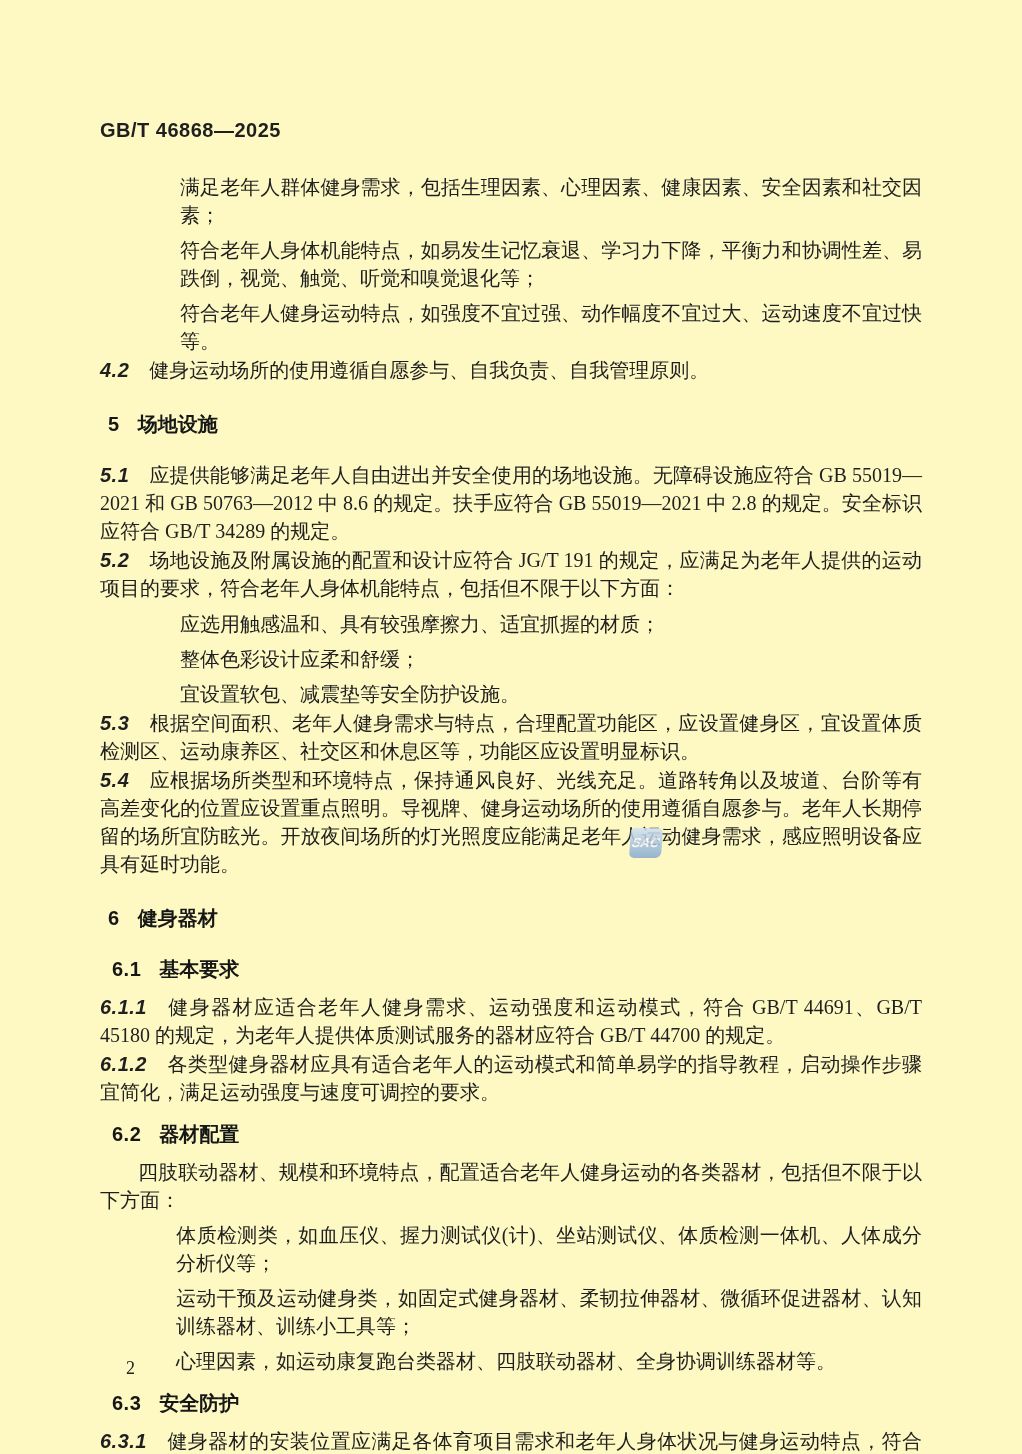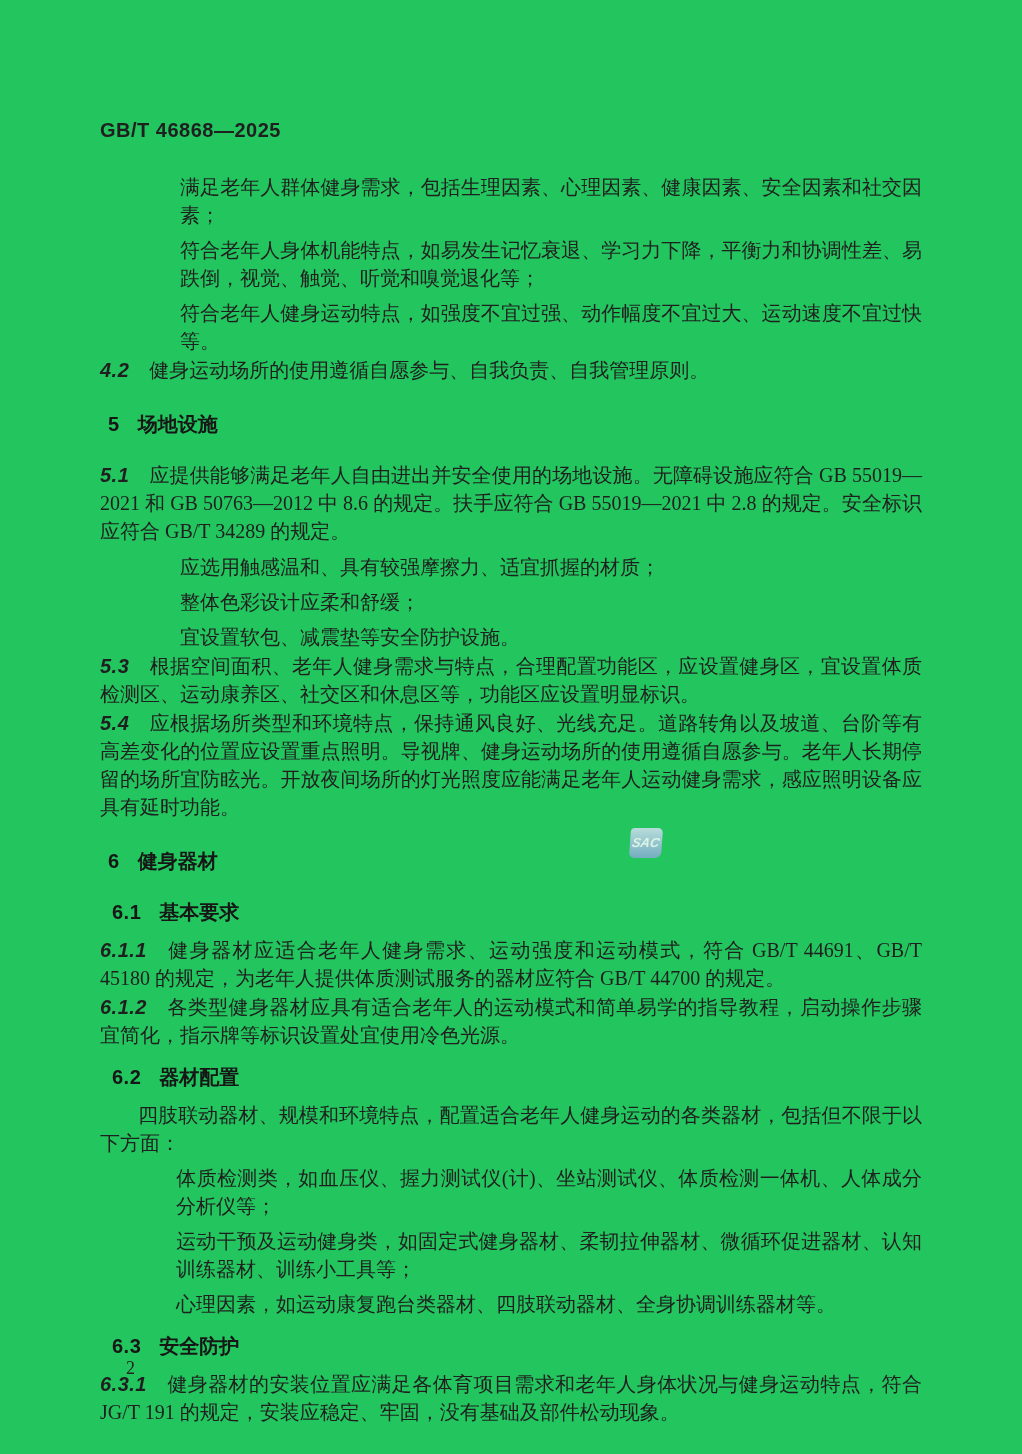--- a/index.html
+++ b/index.html
@@ -1,20 +1,20 @@
 <!DOCTYPE html>
 <html><head>
 <meta charset="utf-8">
 <style>
   html,body{margin:0;padding:0;background:#e8e8e8;}
   .page{
     position:relative;
     width:1022px;height:1454px;
     margin:0 auto;
-    background:#22c55e;
+    background:#fef9c3;
     box-sizing:border-box;
     padding:116px 100px 0 100px;
     font-family:"Liberation Serif","DejaVu Serif",serif;
     font-size:20px;
     line-height:28px;
     color:#1f1f1f;
     overflow:hidden;
   }
   .doc-header{
     font-family:"Liberation Sans","DejaVu Sans",sans-serif;
@@ -89,34 +89,35 @@
 
   <p class="dash-item dash-a"><span class="marker">——</span><span>满足老年人群体健身需求，包括生理因素、心理因素、健康因素、安全因素和社交因素；</span></p>
   <p class="dash-item dash-a"><span class="marker">——</span><span>符合老年人身体机能特点，如易发生记忆衰退、学习力下降，平衡力和协调性差、易跌倒，视觉、触觉、听觉和嗅觉退化等；</span></p>
   <p class="dash-item dash-a"><span class="marker">——</span><span>符合老年人健身运动特点，如强度不宜过强、动作幅度不宜过大、运动速度不宜过快等。</span></p>
 
   <p class="clause"><span class="num">4.2</span><span>健身运动场所的使用遵循自愿参与、自我负责、自我管理原则。</span></p>
 
   <h2 class="h-sec"><span class="num">5</span><span>场地设施</span></h2>
 
   <p class="clause"><span class="num">5.1</span><span>应提供能够满足老年人自由进出并安全使用的场地设施。无障碍设施应符合 GB 55019—2021 和 GB 50763—2012 中 8.6 的规定。扶手应符合 GB 55019—2021 中 2.8 的规定。安全标识应符合 GB/T 34289 的规定。</span></p>
+  <p class="clause"><span class="num">5.2</span><span>场地设施及附属设施的配置和设计应符合 JG/T 191 的规定，应满足为老年人提供的运动项目的要求，符合老年人身体机能特点，包括但不限于以下方面：</span></p>
 
   <p class="dash-item dash-a"><span class="marker">——</span><span>应选用触感温和、具有较强摩擦力、适宜抓握的材质；</span></p>
   <p class="dash-item dash-a"><span class="marker">——</span><span>整体色彩设计应柔和舒缓；</span></p>
   <p class="dash-item dash-a"><span class="marker">——</span><span>宜设置软包、减震垫等安全防护设施。</span></p>
 
   <p class="clause"><span class="num">5.3</span><span>根据空间面积、老年人健身需求与特点，合理配置功能区，应设置健身区，宜设置体质检测区、运动康养区、社交区和休息区等，功能区应设置明显标识。</span></p>
   <p class="clause"><span class="num">5.4</span><span>应根据场所类型和环境特点，保持通风良好、光线充足。道路转角以及坡道、台阶等有高差变化的位置应设置重点照明。导视牌、健身运动场所的使用遵循自愿参与。老年人长期停留的场所宜防眩光。开放夜间场所的灯光照度应能满足老年人运动健身需求，感应照明设备应具有延时功能。</span></p>
 
   <h2 class="h-sec"><span class="num">6</span><span>健身器材</span></h2>
 
   <h3 class="h-sub"><span class="num">6.1</span><span>基本要求</span></h3>
 
   <p class="clause"><span class="num">6.1.1</span><span>健身器材应适合老年人健身需求、运动强度和运动模式，符合 GB/T 44691、GB/T 45180 的规定，为老年人提供体质测试服务的器材应符合 GB/T 44700 的规定。</span></p>
-  <p class="clause"><span class="num">6.1.2</span><span>各类型健身器材应具有适合老年人的运动模式和简单易学的指导教程，启动操作步骤宜简化，指示牌等标识设置处宜使用冷色光源。</span></p>
+  <p class="clause"><span class="num">6.1.2</span><span>各类型健身器材应具有适合老年人的运动模式和简单易学的指导教程，启动操作步骤宜简化，满足运动强度与速度可调控的要求。</span></p>
 
   <h3 class="h-sub"><span class="num">6.2</span><span>器材配置</span></h3>
 
   <p class="indent-para">四肢联动器材、规模和环境特点，配置适合老年人健身运动的各类器材，包括但不限于以下方面：</p>
 
   <p class="dash-item dash-b"><span class="marker">——</span><span>体质检测类，如血压仪、握力测试仪(计)、坐站测试仪、体质检测一体机、人体成分分析仪等；</span></p>
   <p class="dash-item dash-b"><span class="marker">——</span><span>运动干预及运动健身类，如固定式健身器材、柔韧拉伸器材、微循环促进器材、认知训练器材、训练小工具等；</span></p>
   <p class="dash-item dash-b"><span class="marker">——</span><span>心理因素，如运动康复跑台类器材、四肢联动器材、全身协调训练器材等。</span></p>
 
   <h3 class="h-sub"><span class="num">6.3</span><span>安全防护</span></h3>

